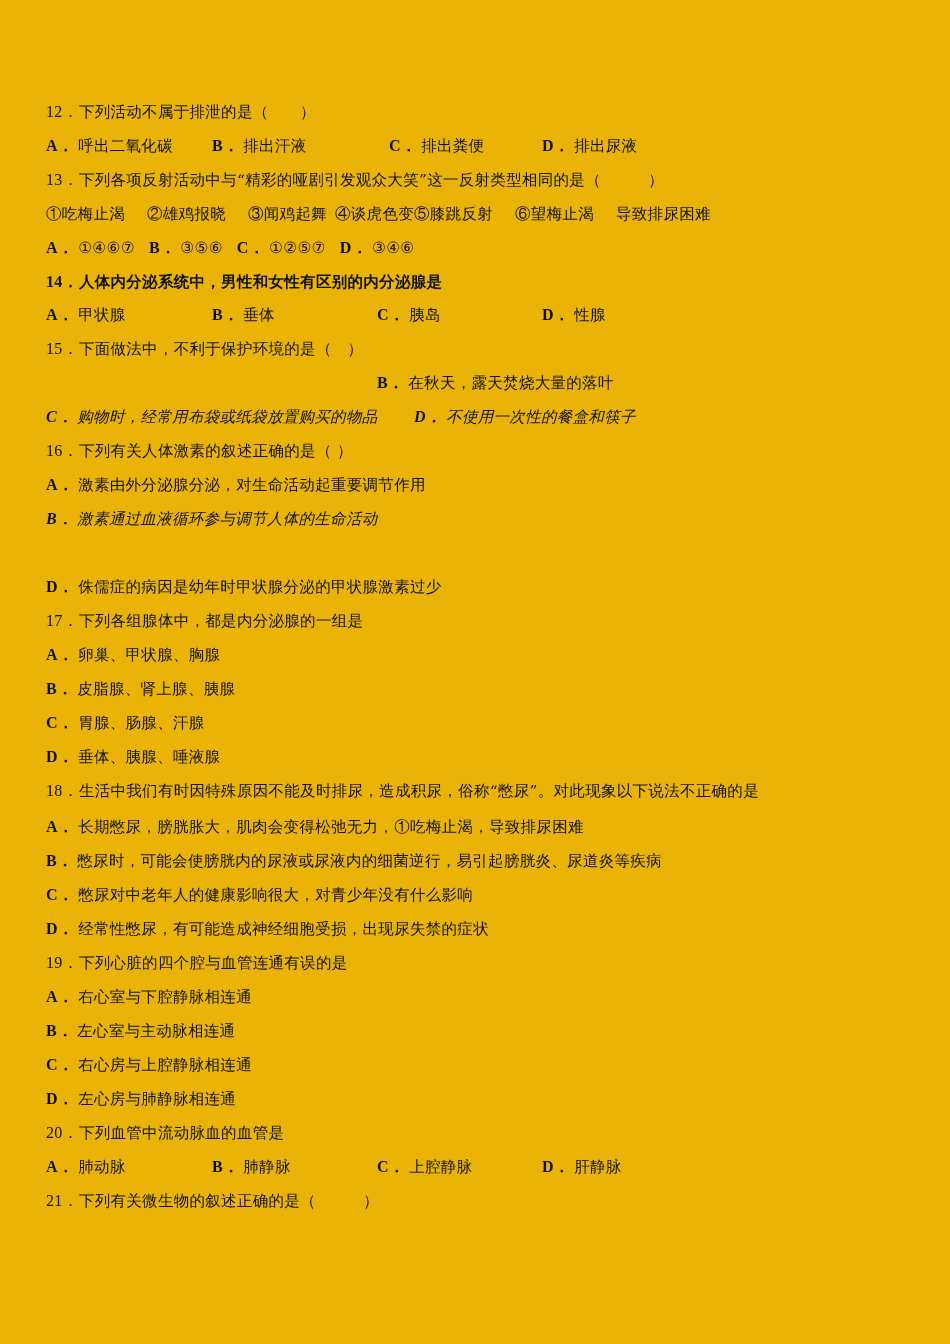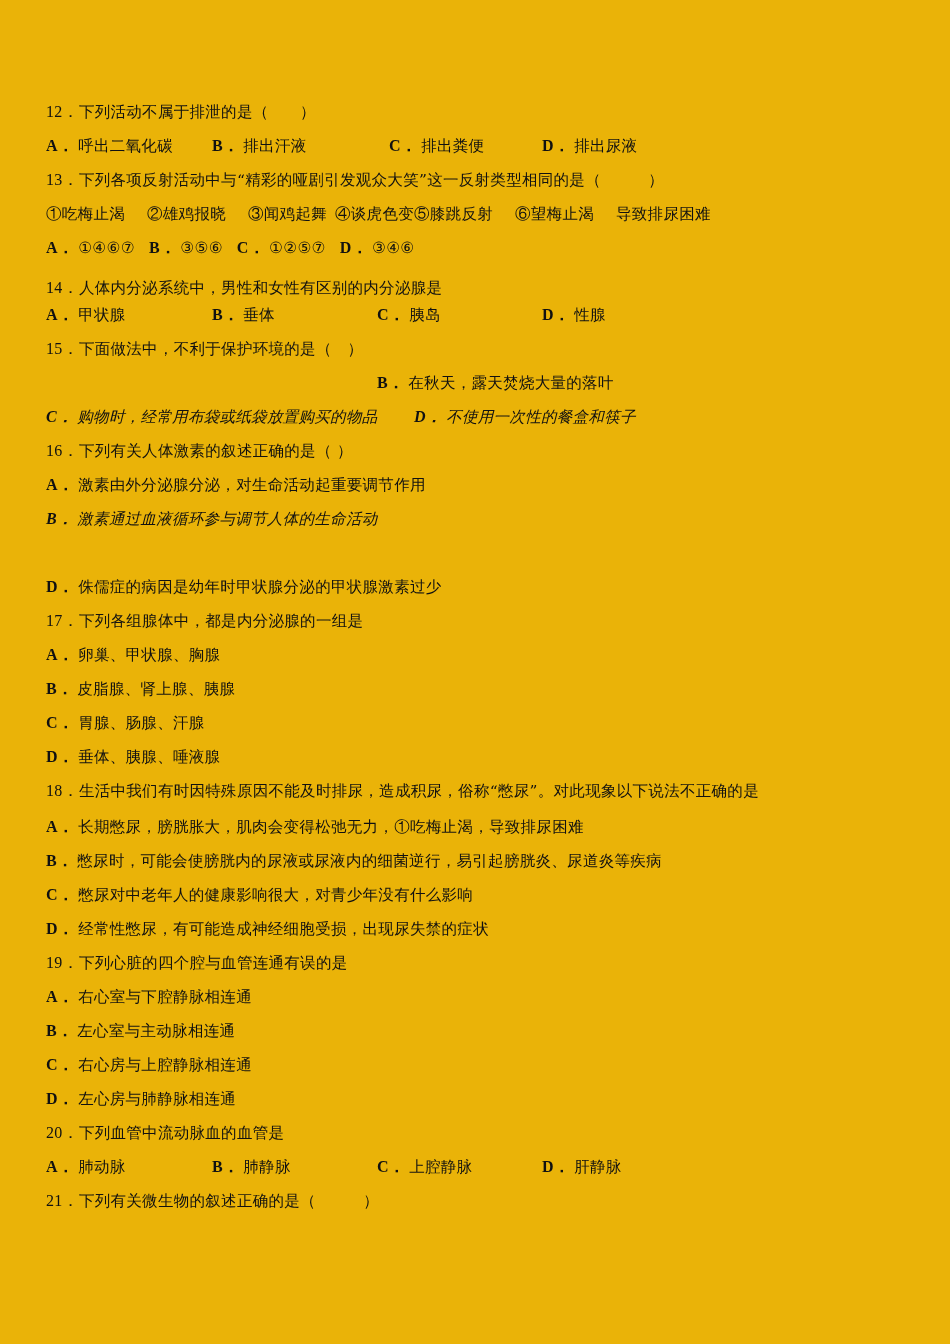--- a/index.html
+++ b/index.html
@@ -78,21 +78,21 @@
   <div class="line" style="top:168px;">
     <span class="qnum">13．</span><span>下列各项反射活动中与“精彩的哑剧引发观众大笑”这一反射类型相同的是（　　　）</span>
   </div>
   <div class="line" style="top:202px;">
     <span class="item">①吃梅止渴</span><span class="item">②雄鸡报晓</span><span class="item" style="margin-right:8px;">③闻鸡起舞</span><span class="item tight">④谈虎色变</span><span class="item">⑤膝跳反射</span><span class="item">⑥望梅止渴</span><span class="item tight">导致排尿困难</span>
   </div>
   <div class="line" style="top:236px;">
     <span class="inline-opt"><span class="opt-letter">A．</span><span class="opt-text">①④⑥⑦</span></span><span class="inline-opt"><span class="opt-letter">B．</span><span class="opt-text">③⑤⑥</span></span><span class="inline-opt"><span class="opt-letter">C．</span><span class="opt-text">①②⑤⑦</span></span><span class="inline-opt"><span class="opt-letter">D．</span><span class="opt-text">③④⑥</span></span>
   </div>
 
-  <div class="line" style="top:276px;">
+  <div class="line" style="top:270px;font-weight:bold;">
     <span class="qnum">14．</span><span>人体内分泌系统中，男性和女性有区别的内分泌腺是</span>
   </div>
   <div class="line" style="top:303px; width:860px;">
     <span class="opt" style="left:0;"><span class="opt-letter">A．</span><span class="opt-text">甲状腺</span></span>
     <span class="opt" style="left:166px;"><span class="opt-letter">B．</span><span class="opt-text">垂体</span></span>
     <span class="opt" style="left:331px;"><span class="opt-letter">C．</span><span class="opt-text">胰岛</span></span>
     <span class="opt" style="left:496px;"><span class="opt-letter">D．</span><span class="opt-text">性腺</span></span>
   </div>
 
   <div class="line" style="top:337px;">

